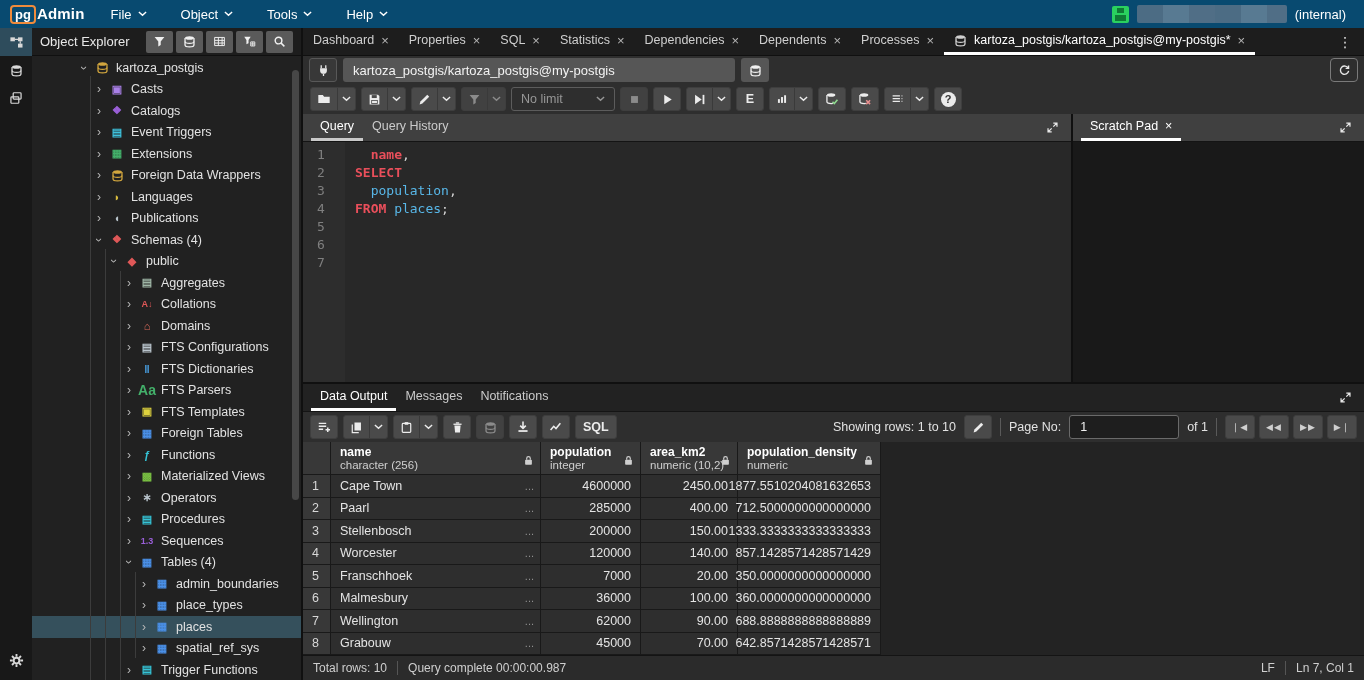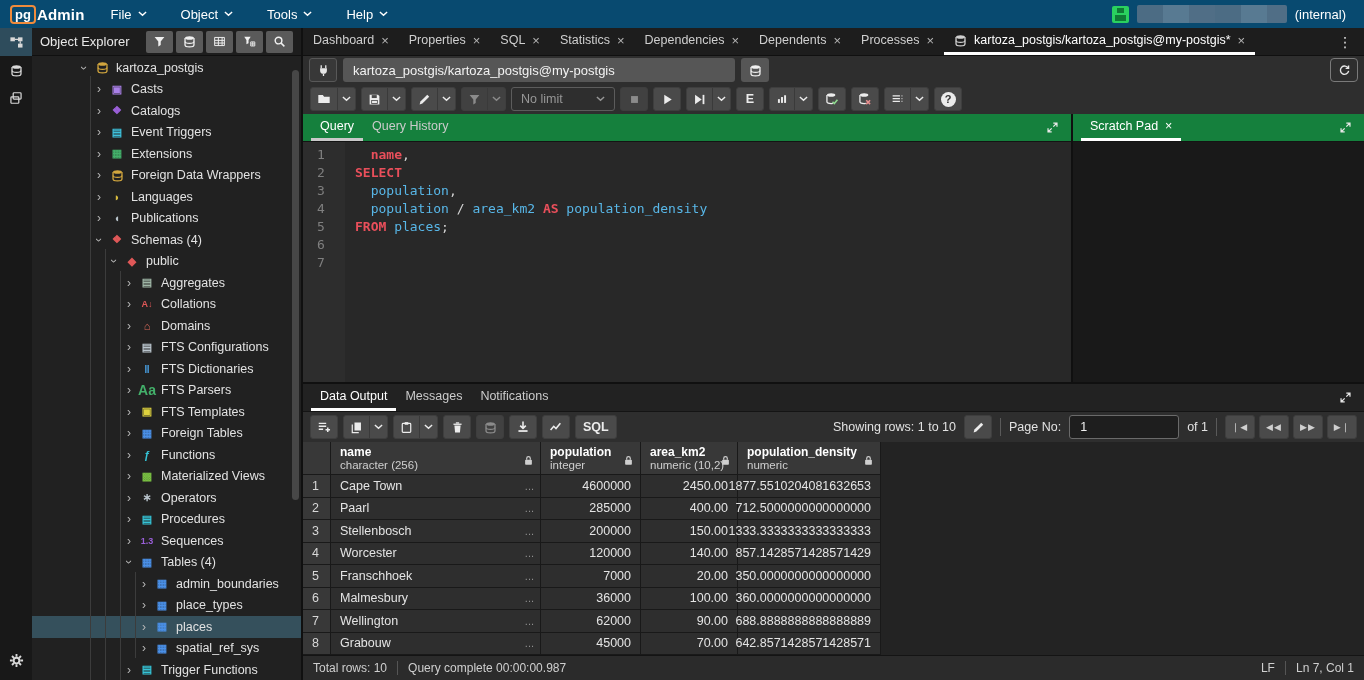--- a/index.html
+++ b/index.html
@@ -2,21 +2,21 @@
 <html><head>
 <meta charset="utf-8">
 <style>
   * { margin:0; padding:0; box-sizing:border-box; }
   html,body { width:1364px; height:680px; overflow:hidden; background:#1e1e1e;
               font-family:"Liberation Sans", sans-serif; color:#e0e0e0; }
   .app { width:1364px; height:680px; display:flex; flex-direction:column; }
 
   
   .titlebar { height:28px; background:#084a70; display:flex; align-items:center; flex:0 0 28px; }
-  .logo { display:flex; align-items:center; margin-left:10px; margin-right:26px; }
+  .logo { display:flex; margin-left:10px; margin-right:26px; }
   .logo-pg { border:2px solid #ef8b3c; border-radius:4px; color:#fff; font-weight:bold; font-size:13px; padding:0 3px; margin-right:1px; }
   .logo-admin { color:#fff; font-weight:bold; font-size:15px; letter-spacing:.2px; }
   .menu { color:#fff; font-size:13px; margin-right:34px; display:flex; align-items:center; gap:6px; cursor:default; }
   .chev { display:inline-flex; }
   .chev svg { display:block; }
   .tb-right { margin-left:auto; display:flex; align-items:center; gap:8px; margin-right:12px;text-align:right; }
   .avatar { width:17px; height:17px; background:#2ad15f; border-radius:2px; position:relative; }
   .avatar::before { content:""; position:absolute; left:5px; top:2px; width:7px; height:5px; background:#0f7a35; }
   .avatar::after { content:""; position:absolute; left:3px; top:9px; width:11px; height:6px; background:#0f7a35; }
   .redacted { width:150px; height:18px; border-radius:2px;
@@ -66,21 +66,21 @@
   .tbtn .seg.c { border-left:1px solid #3a3a3a; padding:0 4px; }
   .tbtn.disabled { color:#8b8b8b; background:#414141; }
   .tbtn.texticon { font-weight:bold; font-size:12.5px; padding:0 7px; }
   .limit-box { height:24px; width:104px; border:1px solid #5c5c5c; border-radius:3px; display:flex; align-items:center; padding:0 9px; color:#979797; font-size:12.5px; gap:18px; }
   .limit-box .chev { margin-left:auto; }
   .qmark { width:15px; height:15px; border-radius:50%; background:#ececec; color:#333; font-weight:bold; font-size:11px; display:flex; align-items:center; justify-content:center; }
 
   
   .edsplit { flex:1; display:flex; min-height:0; }
   .edpanel { flex:1; display:flex; flex-direction:column; min-width:0; border-right:2px solid #101010; }
-  .edtabs { height:28px; flex:0 0 28px; background:#15803d; display:flex; align-items:stretch; padding-left:8px; border-bottom:1px solid #141414; }
+  .edtabs { height:28px; flex:0 0 28px; background:#404040; display:flex; align-items:stretch; padding-left:8px; border-bottom:1px solid #141414; }
   .edtab { display:flex; align-items:center; gap:7px; padding:0 9px; font-size:12.5px; color:#cbcbcb; border-bottom:3px solid transparent; }
   .edtab.active { color:#fff; border-bottom-color:#c9c9c9; }
   .edtab.active.wline { border-bottom-color:#fff; }
   .ed-expand { margin-left:auto; display:flex; align-items:center; padding:0 12px; color:#e8e8e8; }
   .codearea { flex:1; background:#282828; overflow:hidden; font-family:"DejaVu Sans Mono", monospace; font-size:13px; line-height:18px; display:flex; }
   .gutter { width:42px; background:#2d2d2d; color:#7f7f7f; text-align:left; padding:4px 0 0 14px; flex:0 0 42px; }
   .gutter div { height:18px; }
   .codelines { padding:4px 0 0 10px; color:#d4d4d4; }
   .codelines div { height:18px; white-space:pre; }
   .tok-kw { color:#ea4f5b; font-weight:bold; }
@@ -661,21 +661,20 @@
                 <div>3</div>
                 <div>4</div>
                 <div>5</div>
                 <div>6</div>
                 <div>7</div>
               </div>
             <div class="codelines" id="codelines">
                 <div><span>  </span><span class="tok-kw">name</span><span>,</span></div>
                 <div><span class="tok-kw">SELECT</span></div>
                 <div><span>  </span><span class="tok-id">population</span><span>,</span></div>
-                <div><span>  </span><span class="tok-id">population</span><span> / </span><span class="tok-id">area_km2</span><span> </span><span class="tok-kw">AS</span><span> </span><span class="tok-id">population_density</span></div>
                 <div><span class="tok-kw">FROM</span><span> </span><span class="tok-id">places</span><span>;</span></div>
                 <div>&nbsp;</div>
               </div>
           </div>
         </div>
         <div class="scratch">
           <div class="edtabs">
             <span class="edtab active wline">
               <span>Scratch Pad</span>
               <span class="x">×</span>

